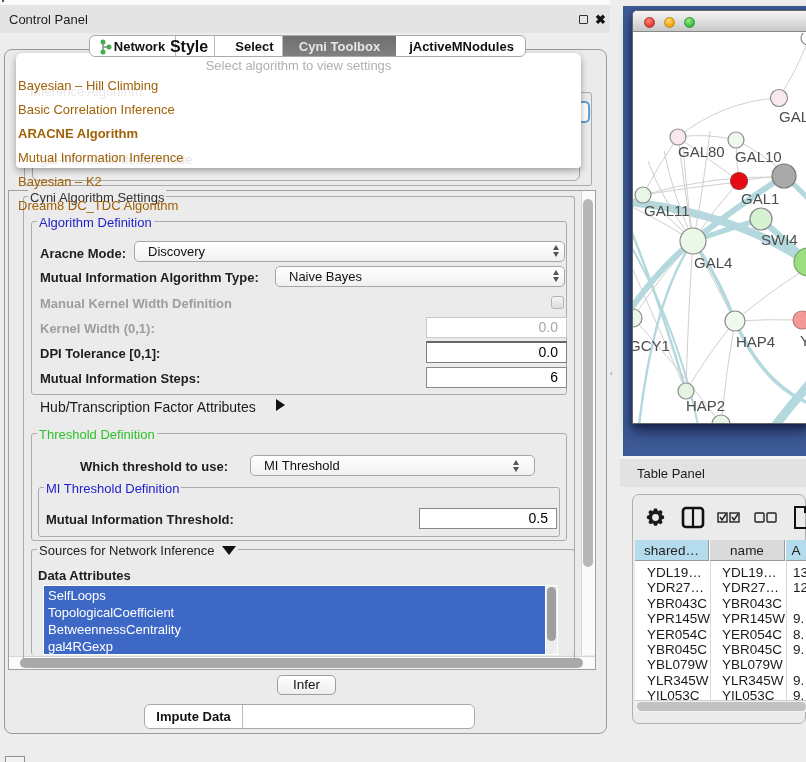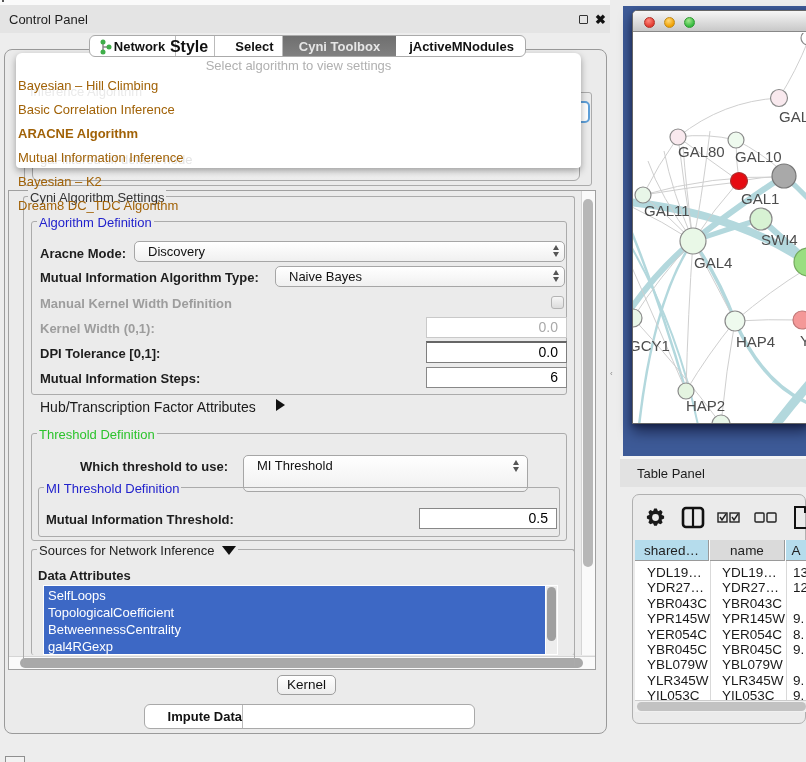--- a/index.html
+++ b/index.html
@@ -65,43 +65,43 @@
 <div class="abs lbl b" style="left:40px;top:371px;">Mutual Information Steps:</div>
 <div class="field" style="left:426px;top:367px;width:141px;height:21px;border:1px solid #888;">6</div>
 
 <div class="abs" style="left:40px;top:399px;font-size:14px;color:#1a1a1a;">Hub/Transcription Factor Attributes</div>
 <div class="abs" style="left:276px;top:399px;width:0;height:0;border-left:9px solid #111;border-top:6.5px solid transparent;border-bottom:6.5px solid transparent;"></div>
 
 <div class="gbox" style="left:31px;top:433px;width:536px;height:108px;"></div>
 <div class="gtitle" style="left:37px;top:427px;color:#2dc32d;">Threshold Definition</div>
 
 <div class="abs lbl b" style="left:80px;top:459px;">Which threshold to use:</div>
-<div class="combo" style="left:243px;top:455px;width:285px;height:37px;">MI Threshold</div>
+<div class="combo" style="left:250px;top:455px;width:285px;height:21px;">MI Threshold</div>
 <div class="carets" style="left:512px;top:460px;height:12px;"></div>
 
 <div class="gbox" style="left:38px;top:487px;width:522px;height:50px;"></div>
 <div class="gtitle" style="left:44px;top:481px;color:#2222cc;">MI Threshold Definition</div>
 
 <div class="abs lbl b" style="left:46px;top:512px;">Mutual Information Threshold:</div>
 <div class="field" style="left:419px;top:508px;width:138px;height:21px;border:1px solid #888;">0.5</div>
 
 <div class="gbox" style="left:31px;top:549px;width:544px;height:106px;border-bottom:none;"></div>
 <div class="gtitle" style="left:37px;top:543px;color:#222;">Sources for Network Inference&nbsp;<span style="display:inline-block;width:0;height:0;border-top:9px solid #111;border-left:7.5px solid transparent;border-right:7.5px solid transparent;margin-left:4px;"></span></div>
 <div class="abs lbl b" style="left:38px;top:568px;">Data Attributes</div>
 
 <div class="abs" style="left:43px;top:585px;width:515px;height:70px;background:#fff;"></div>
 <div class="abs" style="left:44px;top:586px;width:501px;height:68px;background:#3d68c5;"></div>
 <div class="abs" style="left:48px;top:587px;font-size:13px;color:#fff;line-height:17px;">SelfLoops<br>TopologicalCoefficient<br>BetweennessCentrality<br>gal4RGexp</div>
 <div class="abs" style="left:546px;top:586px;width:11px;height:68px;background:#ededed;"></div>
 <div class="abs" style="left:547px;top:587px;width:9px;height:54px;background:#9f9f9f;border-radius:5px;"></div>
 
-<div class="abs" style="left:277px;top:675px;width:59px;height:20px;background:linear-gradient(#ffffff,#ededed);border:1px solid #9e9e9e;border-radius:5px;text-align:center;font-size:13.5px;line-height:18px;color:#111;">Kernel</div>
+<div class="abs" style="left:277px;top:675px;width:59px;height:20px;background:linear-gradient(#ffffff,#ededed);border:1px solid #9e9e9e;border-radius:5px;text-align:center;font-size:13.5px;line-height:18px;color:#111;">Infer</div>
 
 <div class="abs" style="left:144px;top:704px;width:331px;height:25px;background:#fff;border:1px solid #a9a9a9;border-radius:6px;overflow:hidden;">
-  <div style="position:absolute;left:0;top:0;width:98px;height:25px;border-right:1px solid #bbb;text-align:right;font-size:13px;font-weight:bold;color:#111;line-height:24px;">Impute Data</div>
+  <div style="position:absolute;left:0;top:0;width:98px;height:25px;border-right:1px solid #bbb;text-align:center;font-size:13px;font-weight:bold;color:#111;line-height:24px;">Impute Data</div>
 </div>
 
 <div class="abs" style="left:5px;top:756px;width:20px;height:10px;border:1.5px solid #8f8f8f;background:#f2f2f2;"></div>
 
 <div class="abs" style="left:24px;top:92px;width:568px;height:94px;border:1px solid #ababab;border-radius:3px;"></div>
 <div class="abs" style="left:572px;top:101px;width:18px;height:22px;background:#fff;border:2px solid #5e9fd8;border-radius:5px;"></div>
 <div class="abs" style="left:32px;top:150px;width:548px;height:31px;background:linear-gradient(#fdfdfd,#ededed);border:1px solid #a8a8a8;border-radius:6px;"></div>
 
 <div class="abs" style="left:89px;top:35px;width:437px;height:22px;background:#fff;border:1px solid #aaa;border-radius:6px;overflow:hidden;z-index:6;">
   <div style="position:absolute;left:0;top:0;width:86px;height:22px;border-right:1px solid #bbb;font-size:13px;font-weight:bold;color:#111;line-height:21px;text-align:center;padding-left:14px;">Network</div>

